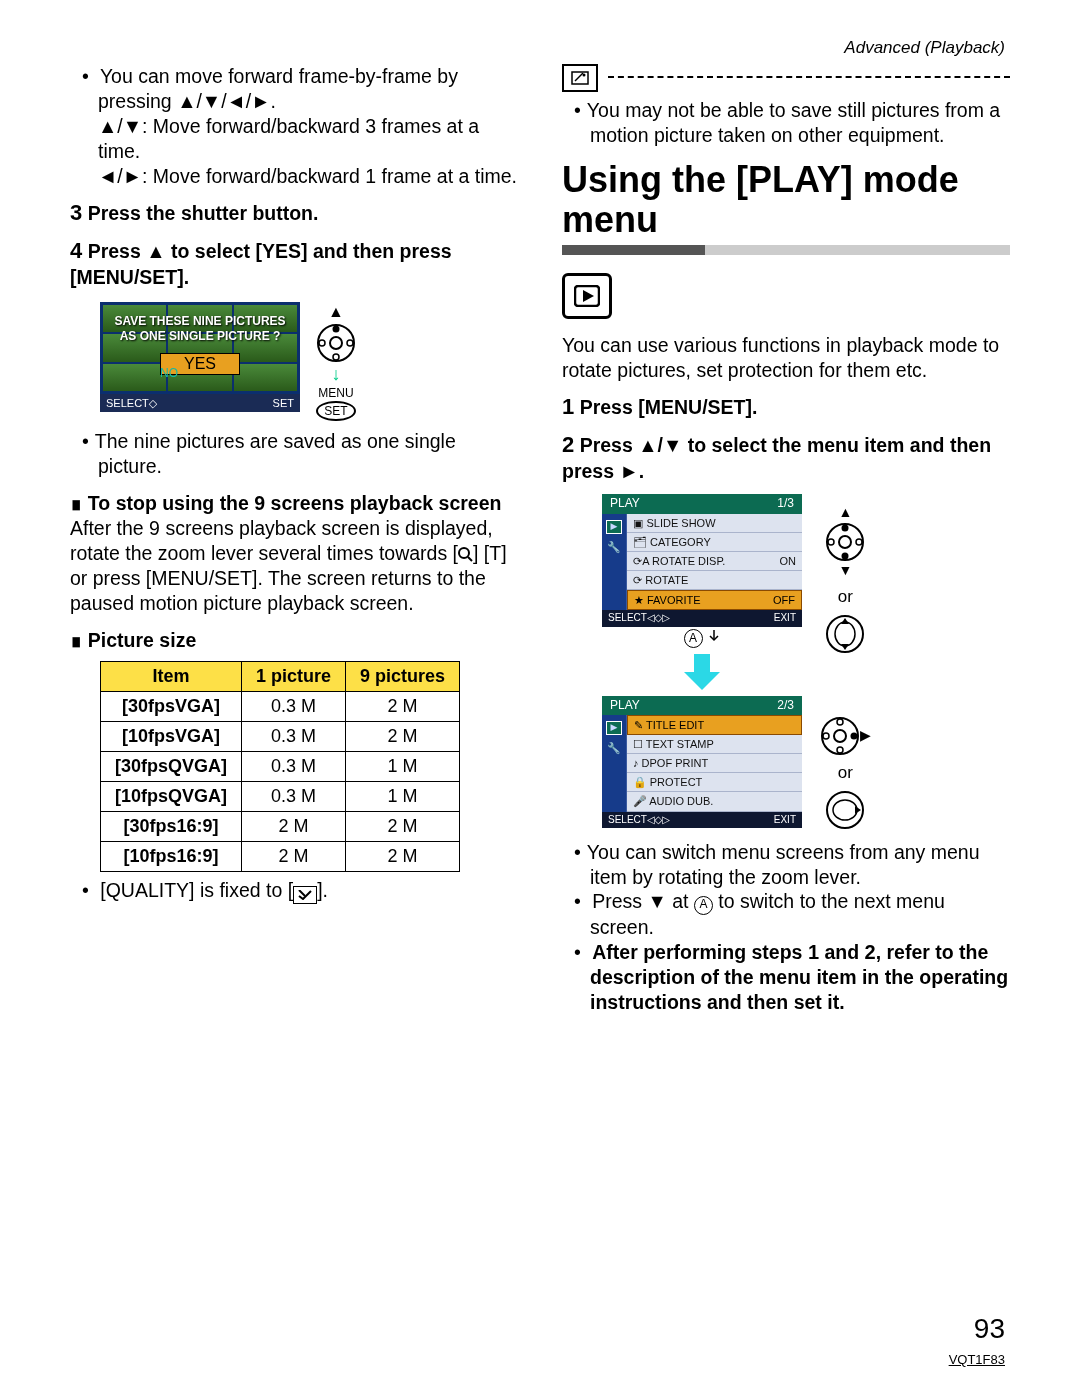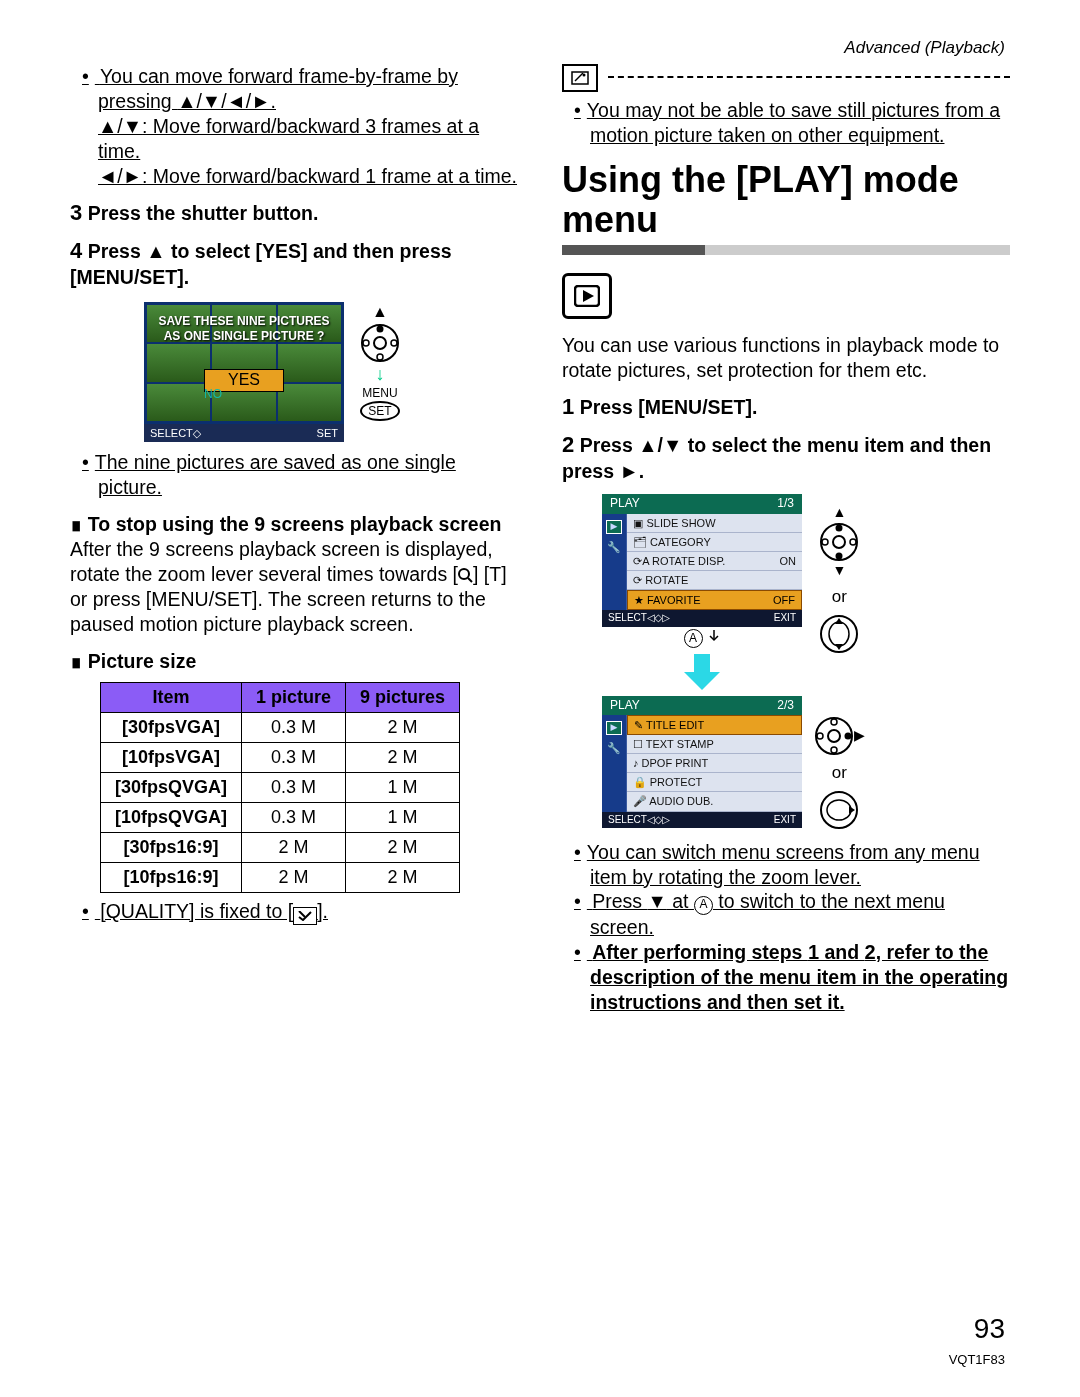--- a/index.html
+++ b/index.html
@@ -30,21 +30,20 @@
   }
   .col {
     width: 50%;
     font-size: 19.5px;
     line-height: 1.28;
   }
   ul.bul {
     list-style: none;
     padding-left: 28px;
     margin: 0;
-    text-decoration: underline;
   }
   ul.bul > li::before {
     content: "•";
     margin-left: -16px;
     margin-right: 6px;
   }
   .step {
     font-weight: bold;
     margin-top: 10px;
     margin-bottom: 4px;
@@ -61,40 +60,39 @@
     border-collapse: collapse;
     margin: 8px 0 6px 30px;
     font-size: 18px;
   }
   table.size th, table.size td {
     border: 1.5px solid #000;
     padding: 3px 14px;
     text-align: center;
   }
   table.size th {
-    background: #8b5cf6;
+    background: #fde047;
     font-weight: bold;
   }
   table.size td:first-child {
     font-weight: bold;
   }
   
   .lcd {
     background: #0b2f6e;
     color: #fff;
     font-family: "Arial", sans-serif;
     font-size: 13px;
     position: relative;
   }
   .lcd1 {
     width: 200px;
-    height: 140px;
+    height: 110px;
     display: flex;
     flex-direction: column;
-    margin-left: 44px;
   }
   .lcd-thumbs {
     flex: 1;
     display: grid;
     grid-template-columns: repeat(3,1fr);
     grid-template-rows: repeat(3,1fr);
     gap: 2px;
     padding: 3px;
     position: relative;
   }
@@ -257,20 +255,21 @@
     position: absolute;
     right: 75px;
     bottom: 52px;
     font-size: 28px;
   }
   .doc-id {
     position: absolute;
     right: 75px;
     bottom: 30px;
     font-size: 13px;
+    text-decoration: underline;
   }
   .tri { font-family: Arial, sans-serif; }
   .cyan-arrow {
     width: 40px;
     height: 40px;
     display: block;
     margin: 4px auto;
   }
   .quality-box {
     border:1.5px solid #000;
@@ -450,21 +449,21 @@
       <div>You can use various functions in playback mode to rotate pictures, set protection for them etc.</div>
 
       <div class="step">
         <span class="step-num">1</span>&nbsp;<span>Press [MENU/SET].</span>
       </div>
       <div class="step">
         <span class="step-num">2</span>&nbsp;<span>Press </span><span class="tri">▲/▼</span><span> to select the menu item and then press </span><span class="tri">►</span><span>.</span>
       </div>
 
       
-      <div style="display:flex; align-items:flex-start; gap:12px; margin:10px 0 0 40px;">
+      <div style="display:flex; align-items:flex-start; gap:18px; margin:10px 0 0 40px;">
         <div style="display:flex; flex-direction:column; align-items:center;">
 
           <div class="lcd-menu">
             <div class="lcd-menu-head">
                 <span>PLAY</span>
                 <span>1/3</span>
               </div>
             <div class="lcd-menu-body-row">
               <div class="lcd-menu-tabs">
                   <div class="tab-ico">▶</div>

